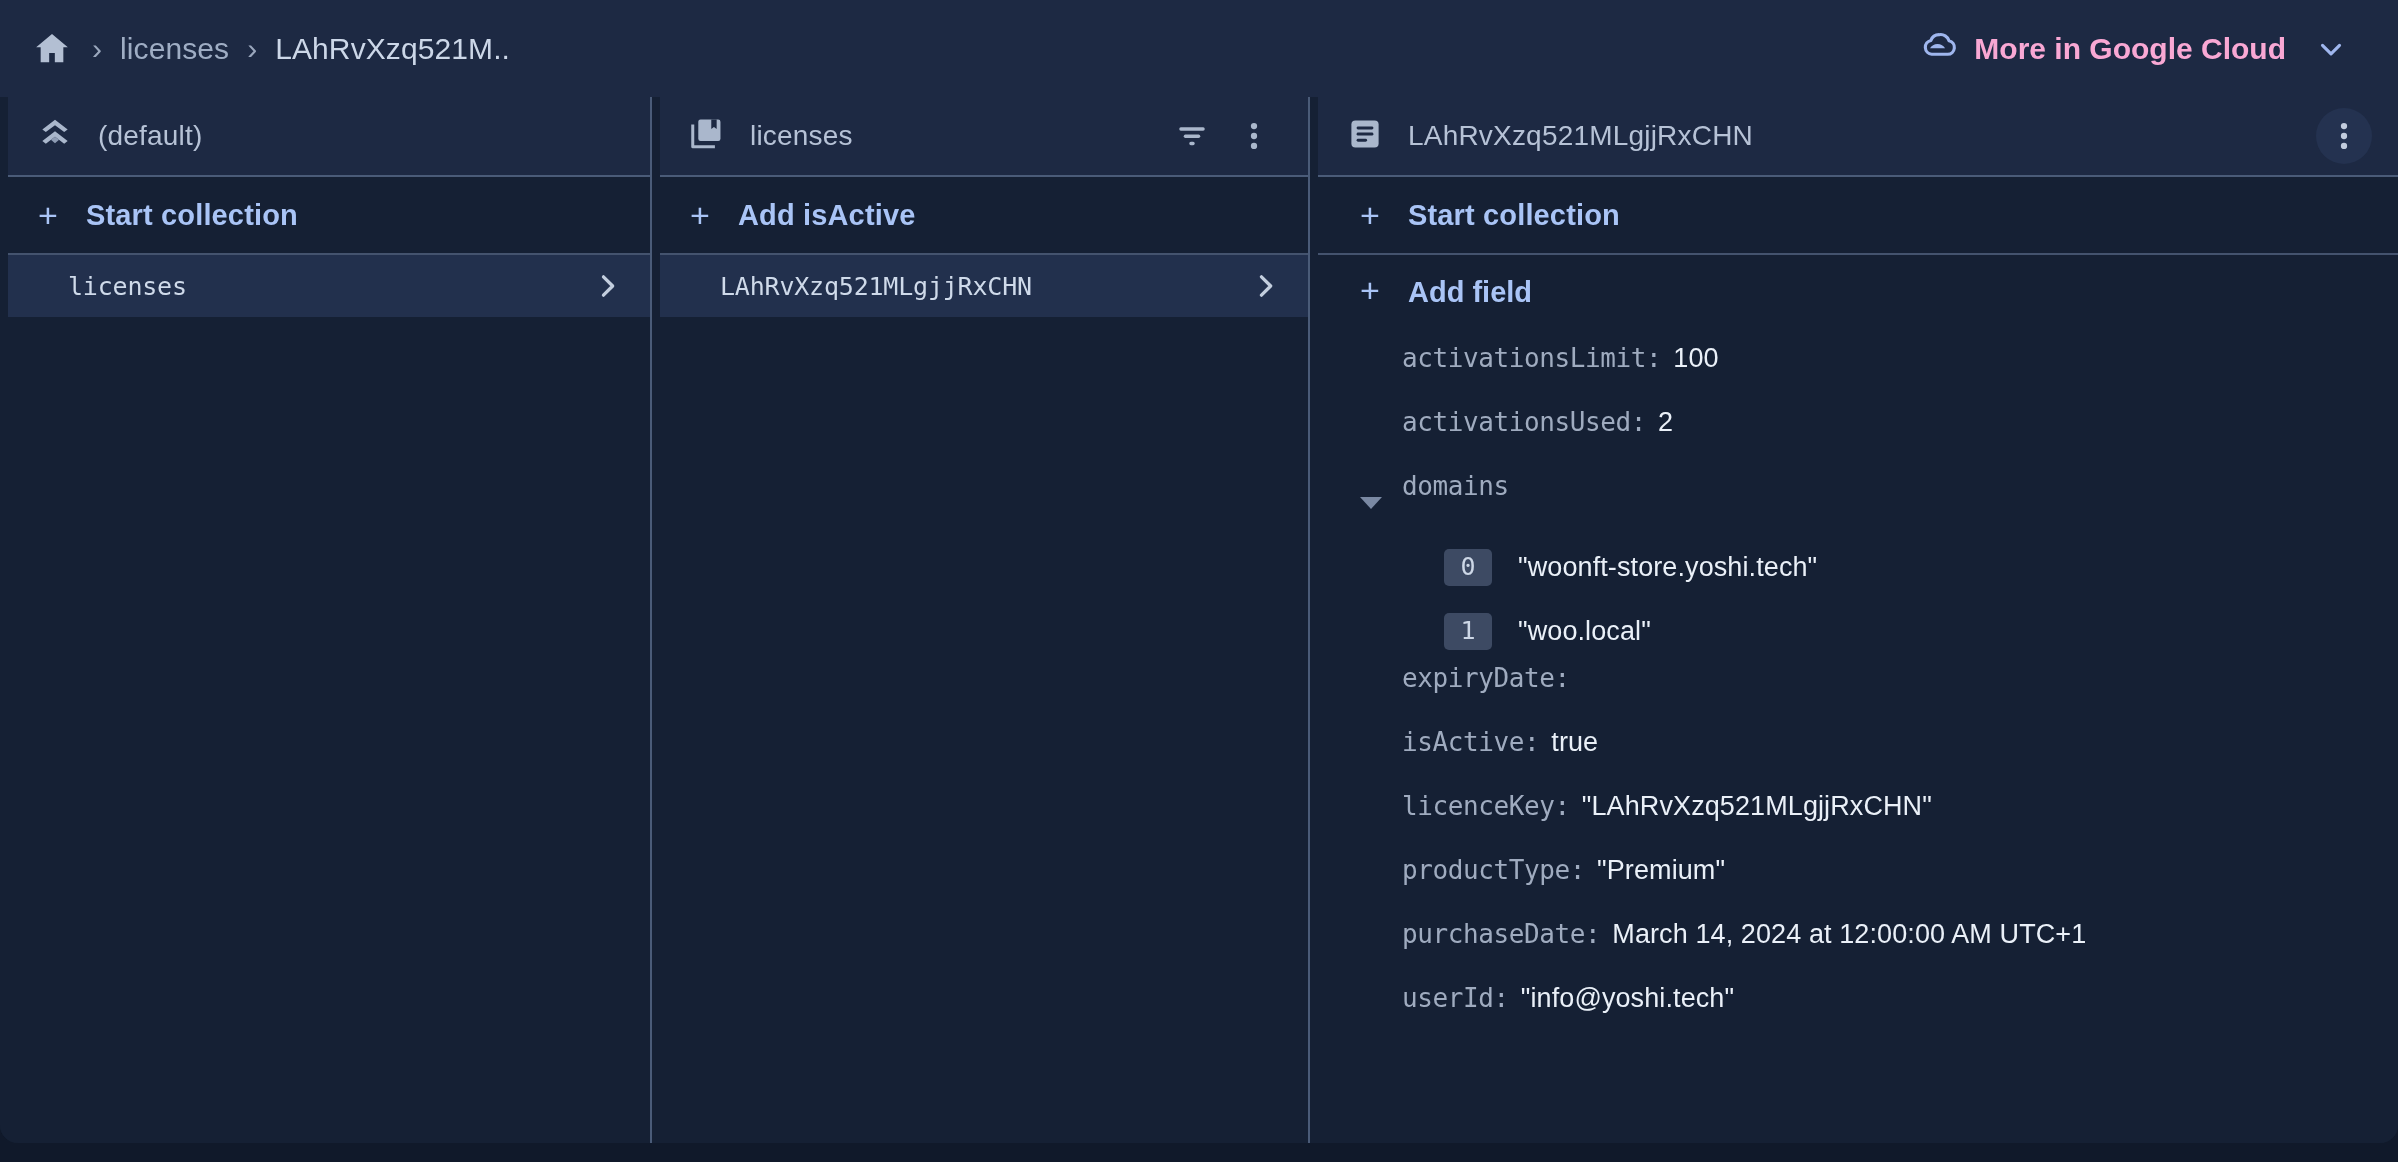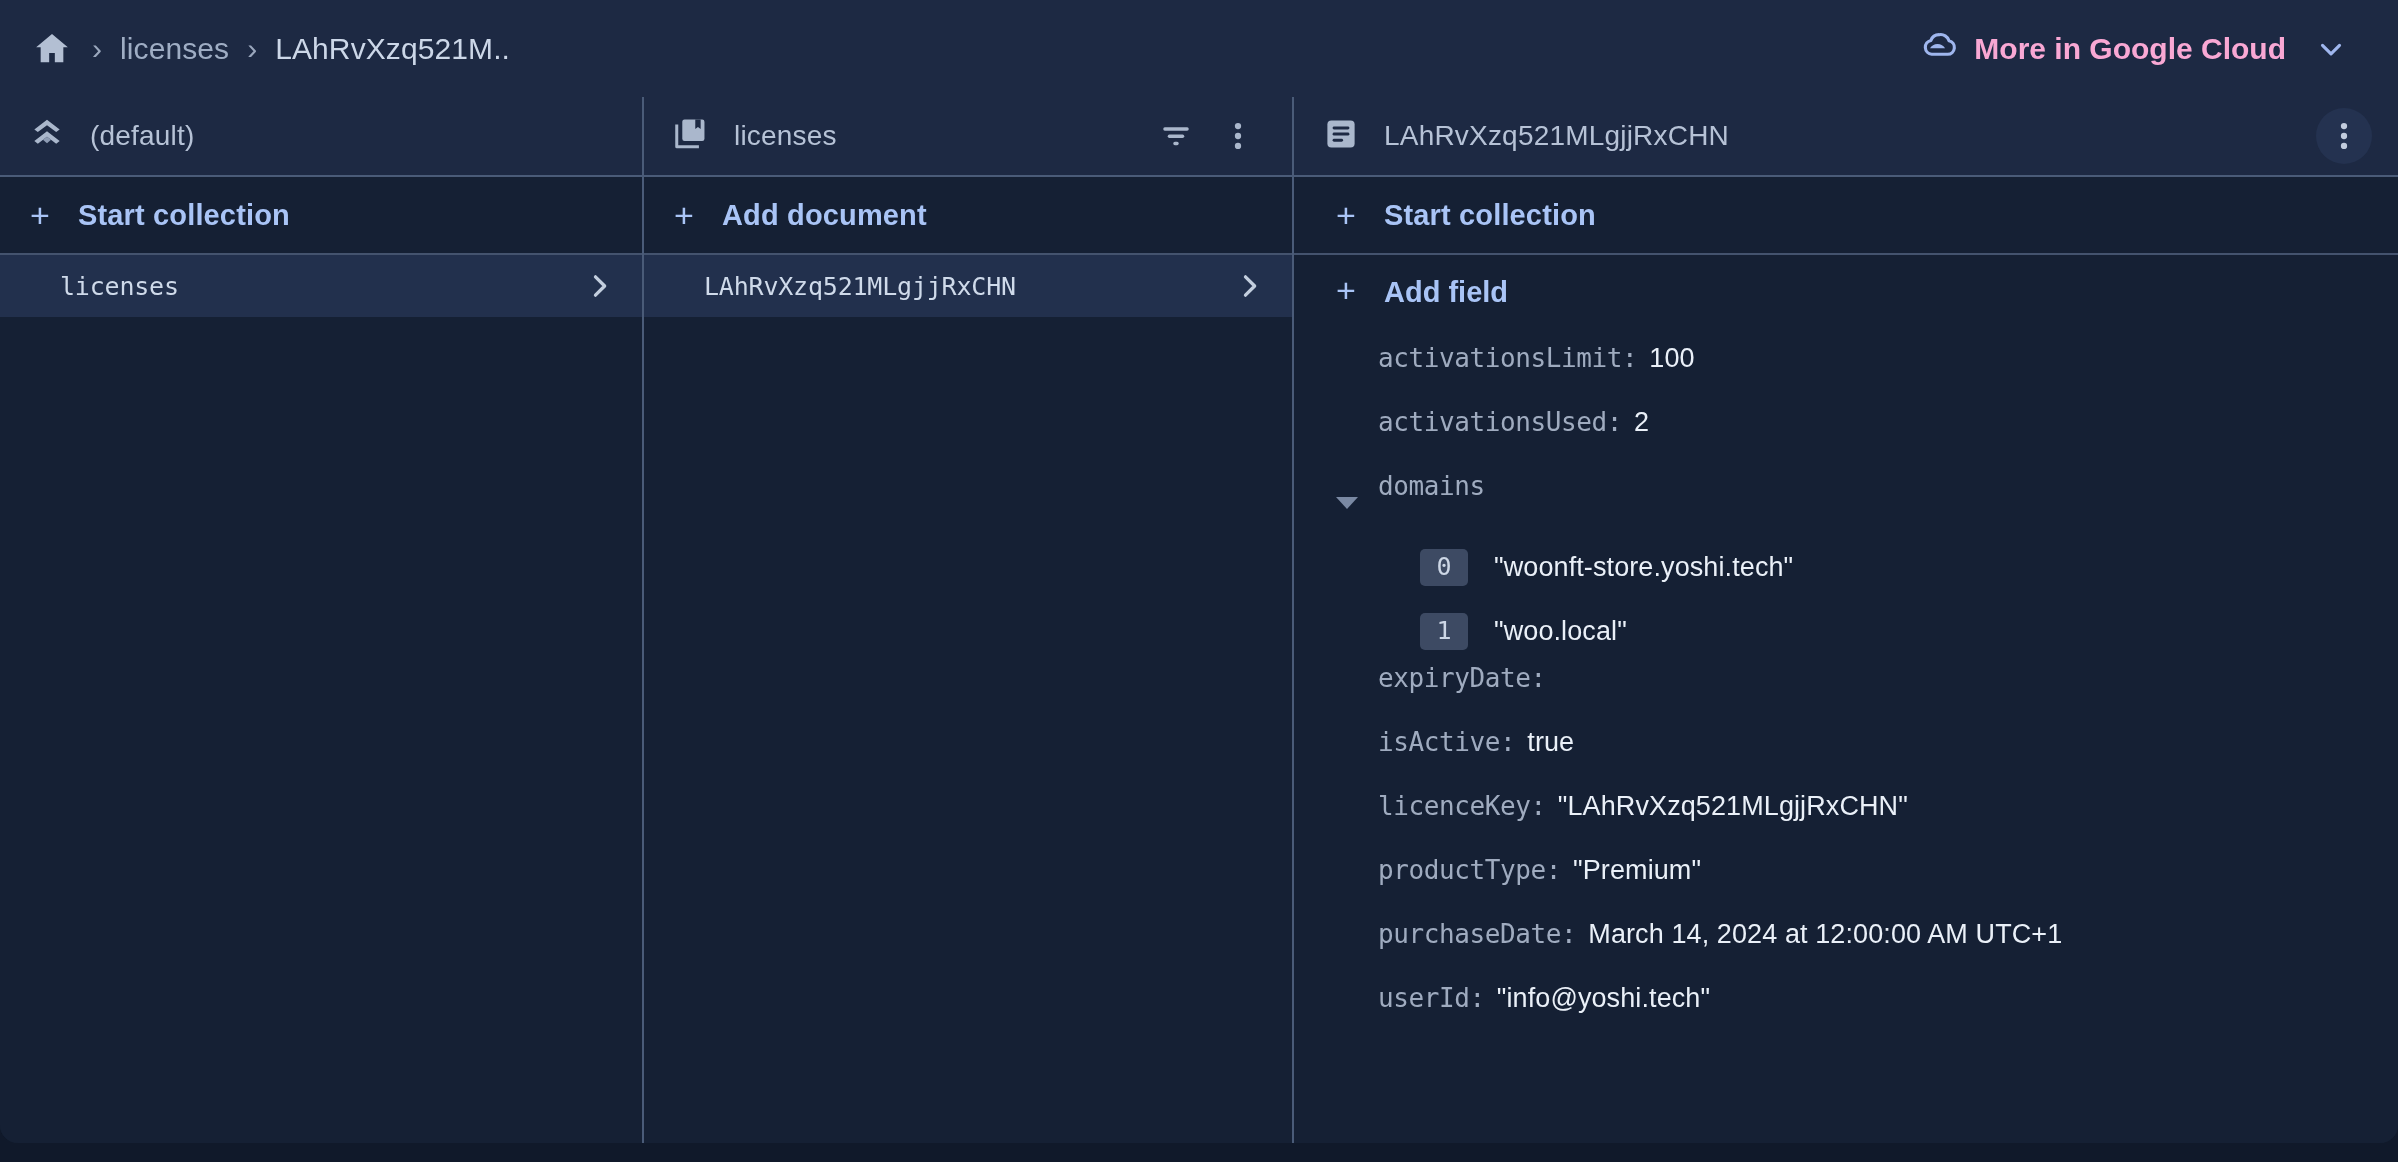--- a/index.html
+++ b/index.html
@@ -93,20 +93,21 @@
     display: flex;
     background: #152034;
     border-radius: 0 0 18px 18px;
     overflow: hidden;
   }
   .col {
     display: flex;
     flex-direction: column;
     background: #152034;
     position: relative;
+    padding-left: 8px;
   }
   .col-1 { width: 642px; border-right: 2px solid #4a5b78; }
   .col-2 { width: 648px; border-right: 2px solid #4a5b78; }
   .col-3 { flex: 1; }
 
   .col-head {
     height: 80px;
     min-height: 80px;
     background: #1d2943;
     display: flex;
@@ -341,21 +342,21 @@
           <svg width="36" height="36" viewBox="0 0 24 24" aria-hidden="true">
             <circle cx="12" cy="5.4" r="2.1" fill="#aab7cc"></circle>
             <circle cx="12" cy="12" r="2.1" fill="#aab7cc"></circle>
             <circle cx="12" cy="18.6" r="2.1" fill="#aab7cc"></circle>
           </svg>
         </span>
       </div>
 
       <div class="action-row">
         <span class="plus">+</span>
-        <span class="lbl">Add document</span>
+        <span class="lbl">Add isActive</span>
       </div>
 
       <div class="list-row selected">
         <span class="name">LAhRvXzq521MLgjjRxCHN</span>
         <span class="chev-r">
           <svg width="34" height="34" viewBox="0 0 24 24" aria-hidden="true">
             <path fill="none" stroke="#c3cede" stroke-width="2.3" stroke-linecap="round" stroke-linejoin="round" d="M9.5 5.5 16 12l-6.5 6.5"></path>
           </svg>
         </span>
       </div>

